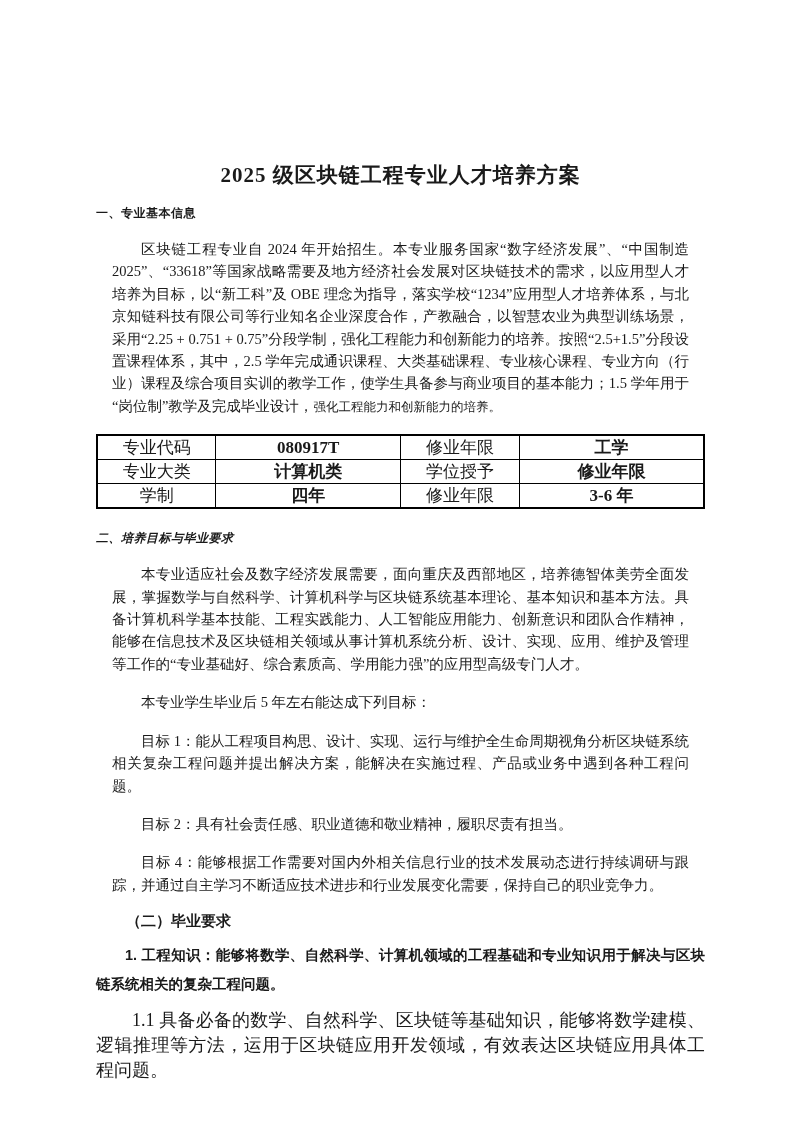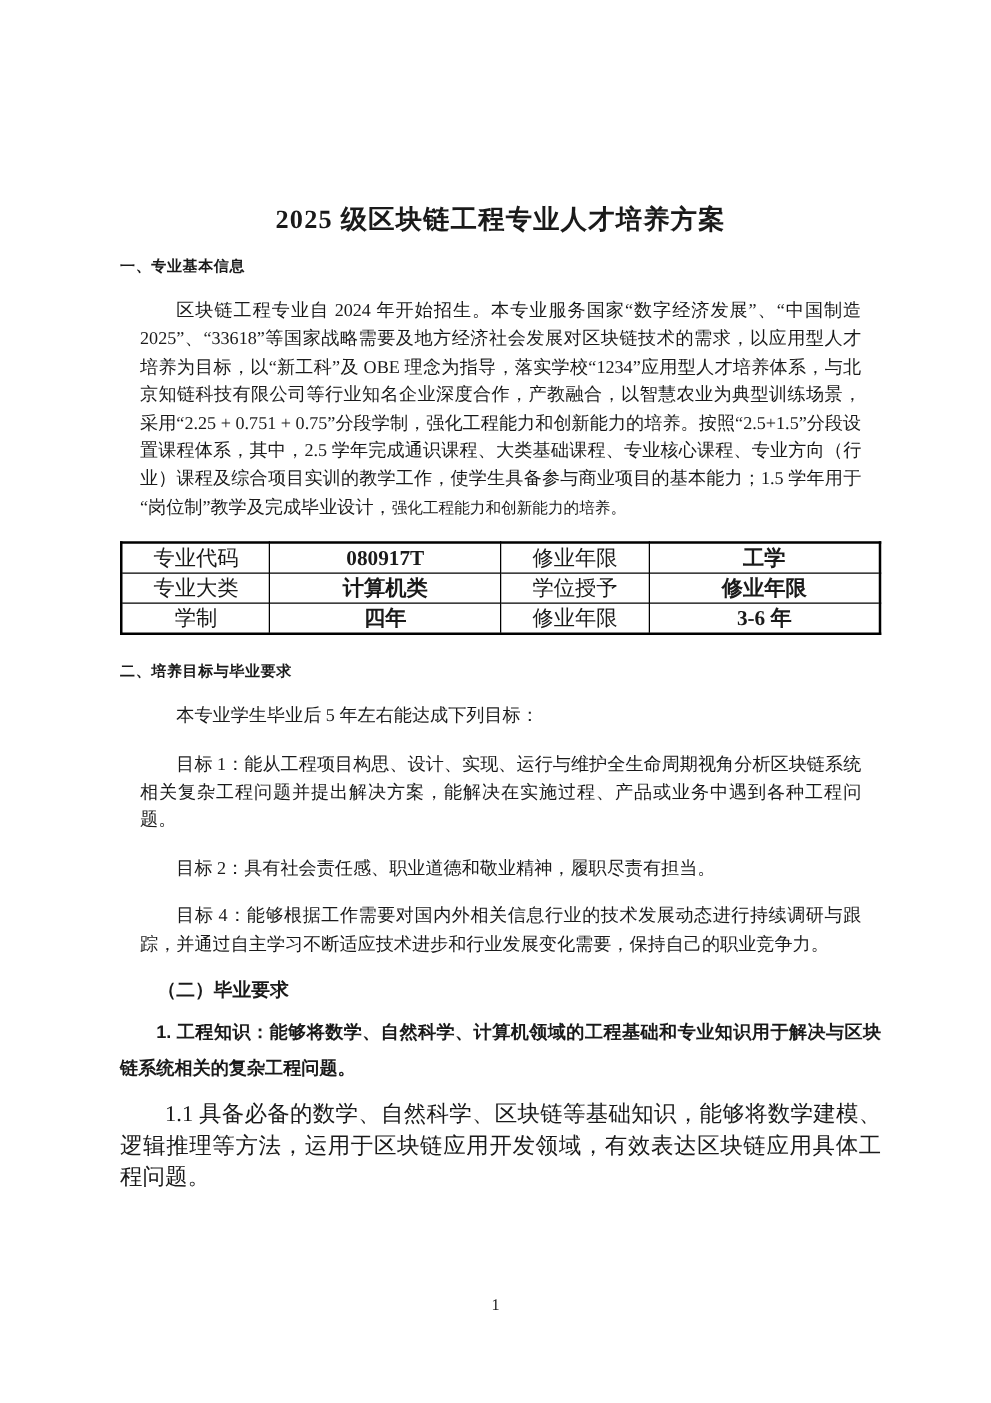--- a/index.html
+++ b/index.html
@@ -29,20 +29,21 @@
   }
   .sec-heading {
     font-family: "Liberation Sans", "DejaVu Sans", sans-serif;
     font-weight: bold;
     font-size: 12px;
     margin: 0 0 9px 0;
     letter-spacing: 0.5px;
   }
   .sec-heading.second {
     margin-top: 21px;
+    font-style: italic;
   }
   .sub-heading {
     font-family: "Liberation Sans", "DejaVu Sans", sans-serif;
     font-weight: bold;
     font-size: 15px;
     text-indent: 2em;
     margin: 12px 0 9px 0;
   }
   .body-para {
     font-size: 14.5px;
@@ -136,20 +137,21 @@
         <td class="val">四年</td>
         <td class="lbl">修业年限</td>
         <td class="val">3-6 年</td>
       </tr>
     </tbody>
   </table>
 
   <h2 class="sec-heading second">二、培养目标与毕业要求</h2>
 
 
+  <p class="body-para">本专业适应社会及数字经济发展需要，面向重庆及西部地区，培养德智体美劳全面发展，掌握数学与自然科学、计算机科学与区块链系统基本理论、基本知识和基本方法。具备计算机科学基本技能、工程实践能力、人工智能应用能力、创新意识和团队合作精神，能够在信息技术及区块链相关领域从事计算机系统分析、设计、实现、应用、维护及管理等工作的“专业基础好、综合素质高、学用能力强”的应用型高级专门人才。</p>
   <p class="body-para">本专业学生毕业后 5 年左右能达成下列目标：</p>
 
   <p class="body-para">目标 1：能从工程项目构思、设计、实现、运行与维护全生命周期视角分析区块链系统相关复杂工程问题并提出解决方案，能解决在实施过程、产品或业务中遇到各种工程问题。</p>
   <p class="body-para">目标 2：具有社会责任感、职业道德和敬业精神，履职尽责有担当。</p>
   <p class="body-para">目标 4：能够根据工作需要对国内外相关信息行业的技术发展动态进行持续调研与跟踪，并通过自主学习不断适应技术进步和行业发展变化需要，保持自己的职业竞争力。</p>
 
   <h3 class="sub-heading">（二）毕业要求</h3>
 
   <p class="req-bold">1. 工程知识：能够将数学、自然科学、计算机领域的工程基础和专业知识用于解决与区块链系统相关的复杂工程问题。</p>
   <p class="item-para">1.1 具备必备的数学、自然科学、区块链等基础知识，能够将数学建模、逻辑推理等方法，运用于区块链应用开发领域，有效表达区块链应用具体工程问题。</p>

